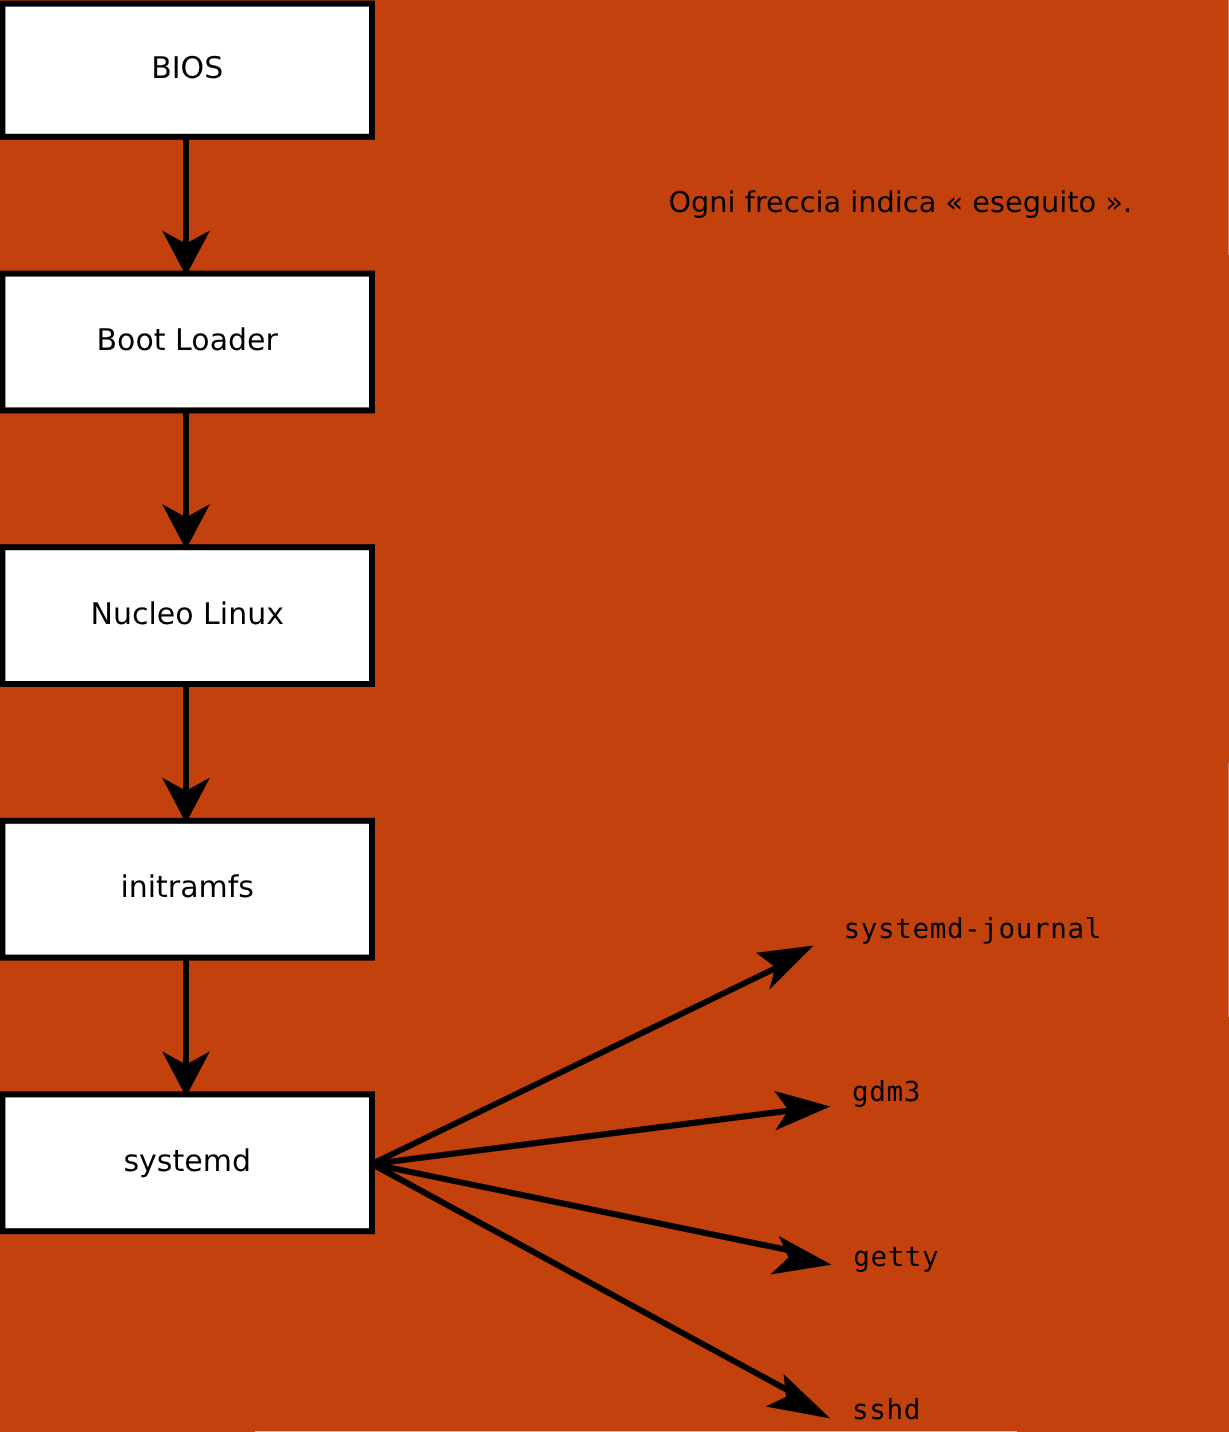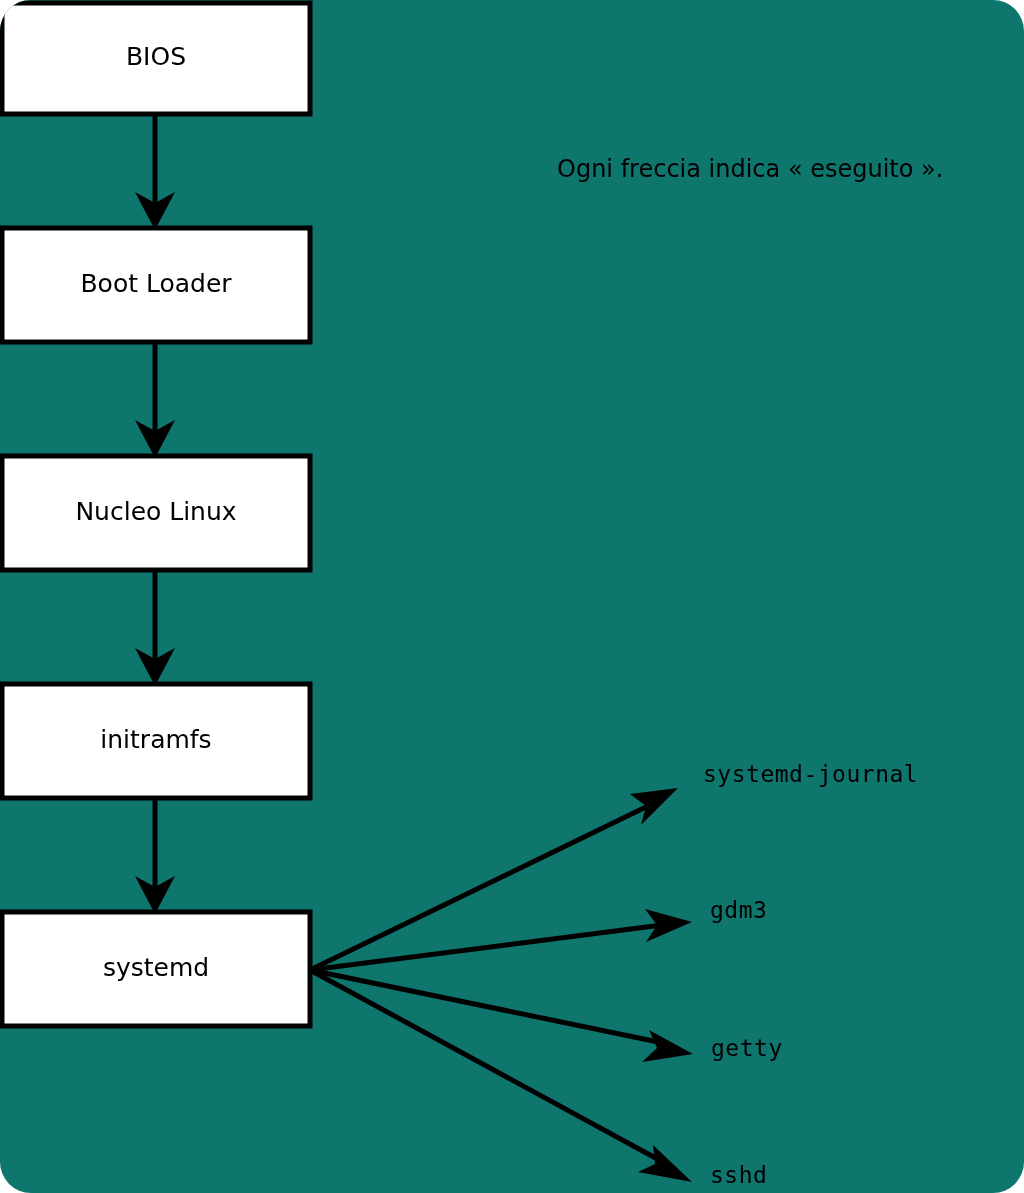--- a/index.html
+++ b/index.html
@@ -8,23 +8,22 @@
     padding: 0;
     background: #ffffff;
   }
   body {
     font-family: "DejaVu Sans", sans-serif;
   }
   #canvas {
     position: relative;
     width: 1024px;
     height: 1193px;
-    background: #0f766e;
+    background: #c2410c;
     overflow: hidden;
-    border-radius: 31px;
   }
   #diagram-svg {
     position: absolute;
     left: 0;
     top: 0;
     width: 1024px;
     height: 1193px;
     display: block;
   }
   .box-rect {

